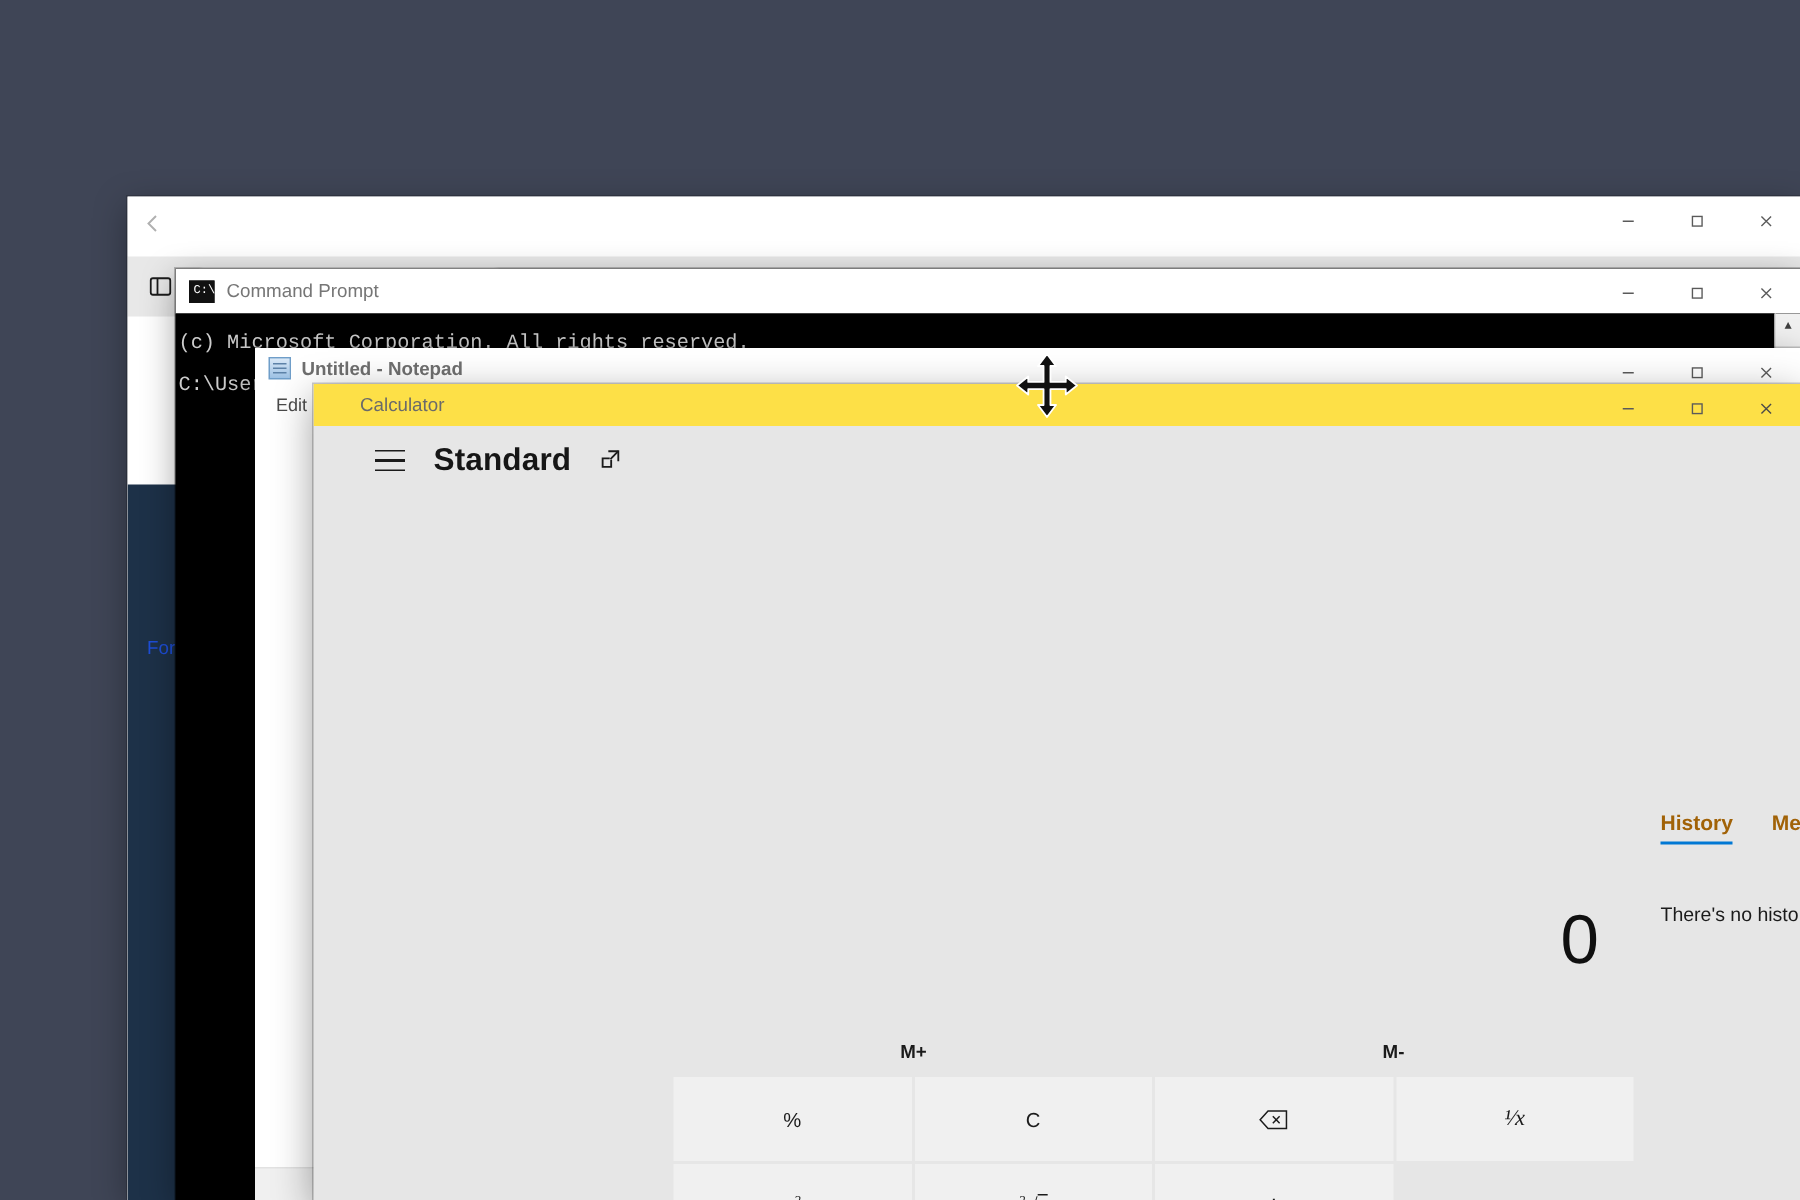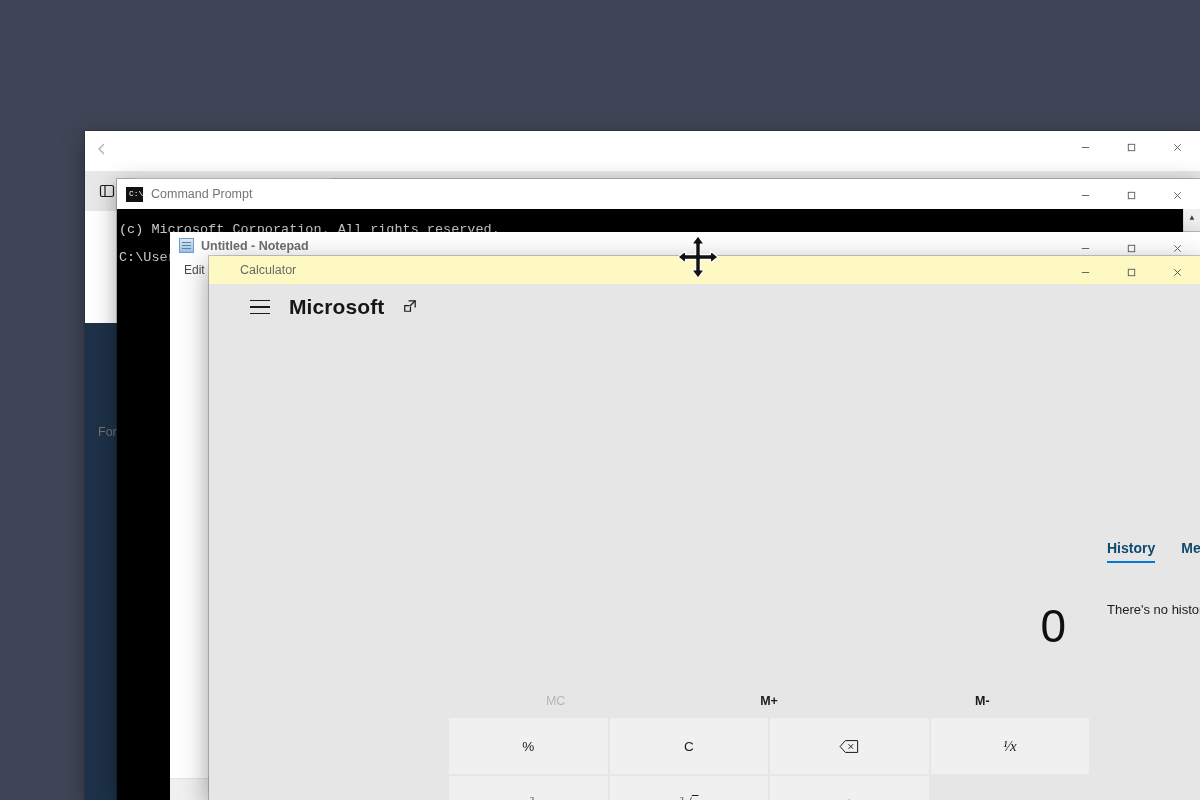--- a/index.html
+++ b/index.html
@@ -76,21 +76,21 @@
     width: 1115px; height: 589px;
     background: #ffffff;
   }
   #edge-page-dark {
     position: absolute; left: 0; top: 112px;
     width: 33px; height: 477px;
     background: #1d3148;
   }
   #edge-page-text {
     position: absolute; left: 13px; top: 214px;
-    font-size: 12.5px; color: #737373;
+    font-size: 12.5px; color: #1d4ed8;
     white-space: nowrap;
   }
 
   
   #cmd {
     left: 117px; top: 179px; width: 1083px; height: 621px;
     background: #000000;
     box-shadow: 0 0 0 1px rgba(0,0,0,.22), 0 6px 22px rgba(0,0,0,.38);
   }
   #cmd-title {
@@ -168,21 +168,21 @@
 
   
   #calc {
     left: 209px; top: 256px; width: 991px; height: 544px;
     background: #e6e6e6;
     box-shadow: 0 0 0 1px rgba(0,0,0,.2), 0 8px 26px rgba(0,0,0,.4);
   }
   #calc-title {
     height: 28px; position: relative;
     display: flex; align-items: center; padding-left: 31px;
-    background: #fef9c3;
+    background: #fde047;
   }
   #calc-title .t { font-size: 12.5px; color: #6a6a6a; }
 
   #calc-header {
     display: flex; align-items: center;
     height: 46px; padding-left: 38px; gap: 16px;
   }
   #hamburger {
     width: 26px; height: 26px;
     display: flex; flex-direction: column; justify-content: center;
@@ -234,21 +234,21 @@
   .key .it { font-style: italic; font-family: "Liberation Serif", serif; font-size: 15px; }
   .key sup { font-size: 9px; vertical-align: super; font-style: italic;
              font-family: "Liberation Serif", serif; }
 
   #history-pane {
     position: absolute; left: 880px; top: 284px;
     width: 311px; height: 516px;
   }
   #history-tabs { display: flex; gap: 26px; padding-left: 18px; }
   .htab {
-    font-size: 14px; font-weight: bold; color: #0c4a6e;
+    font-size: 14px; font-weight: bold; color: #a16207;
     padding-bottom: 7px; position: relative;
   }
   .htab.active::after {
     content: ""; position: absolute; left: 0; right: 0; bottom: 0;
     height: 2.5px; background: #0078d4;
   }
   #history-empty {
     padding-left: 18px; margin-top: 39px;
     font-size: 13px; color: #1b1b1b;
   }
@@ -414,36 +414,35 @@
         </div>
       </div>
     </div>
 
     <div id="calc-header">
       <div id="hamburger">
         <i></i>
           <i></i>
           <i></i>
       </div>
-      <div id="calc-mode">Microsoft</div>
+      <div id="calc-mode">Standard</div>
       <div id="keepontop">
         <svg width="19" height="19" viewBox="0 0 20 20" fill="none" stroke="#1b1b1b" stroke-width="1.3">
           <path d="M9 4 H16 V11"></path>
           <path d="M16 4 L10.5 9.5"></path>
           <path d="M10 9 H5 V15 H11 V10"></path>
         </svg>
       </div>
     </div>
 
     <div id="calc-display">
       <span id="calc-value">0</span>
     </div>
 
     <div id="mem-row">
-        <div class="mem-btn disabled">MC</div>
         <div class="mem-btn">M+</div>
         <div class="mem-btn">M-</div>
       </div>
 
     <div id="keypad">
         <div class="key fn">%</div>
         <div class="key fn">C</div>
         <div class="key fn">
           <svg width="20" height="15" viewBox="0 0 22 16" fill="none" stroke="#1b1b1b" stroke-width="1.1">
             <path d="M7 1.5 H20.5 V14.5 H7 L1.2 8 Z"></path>

